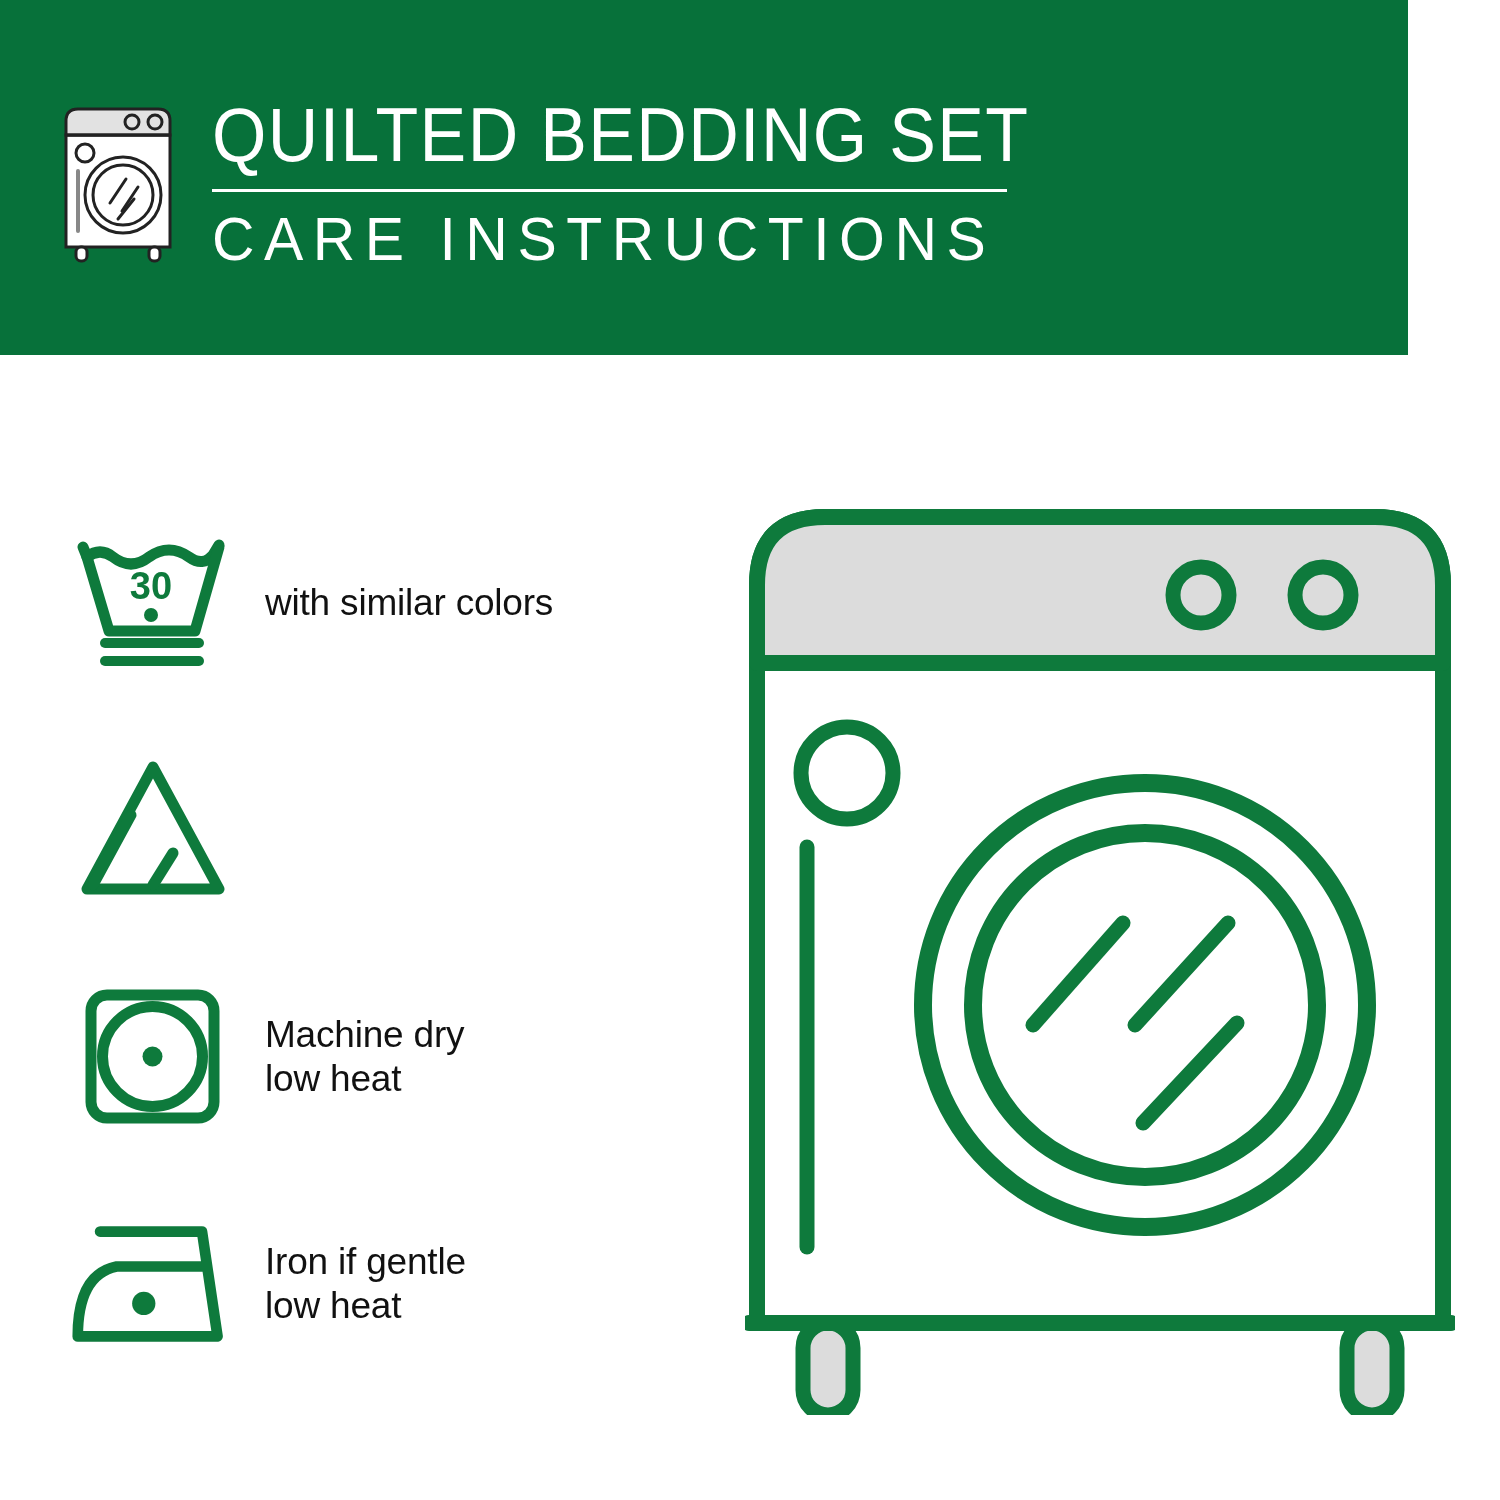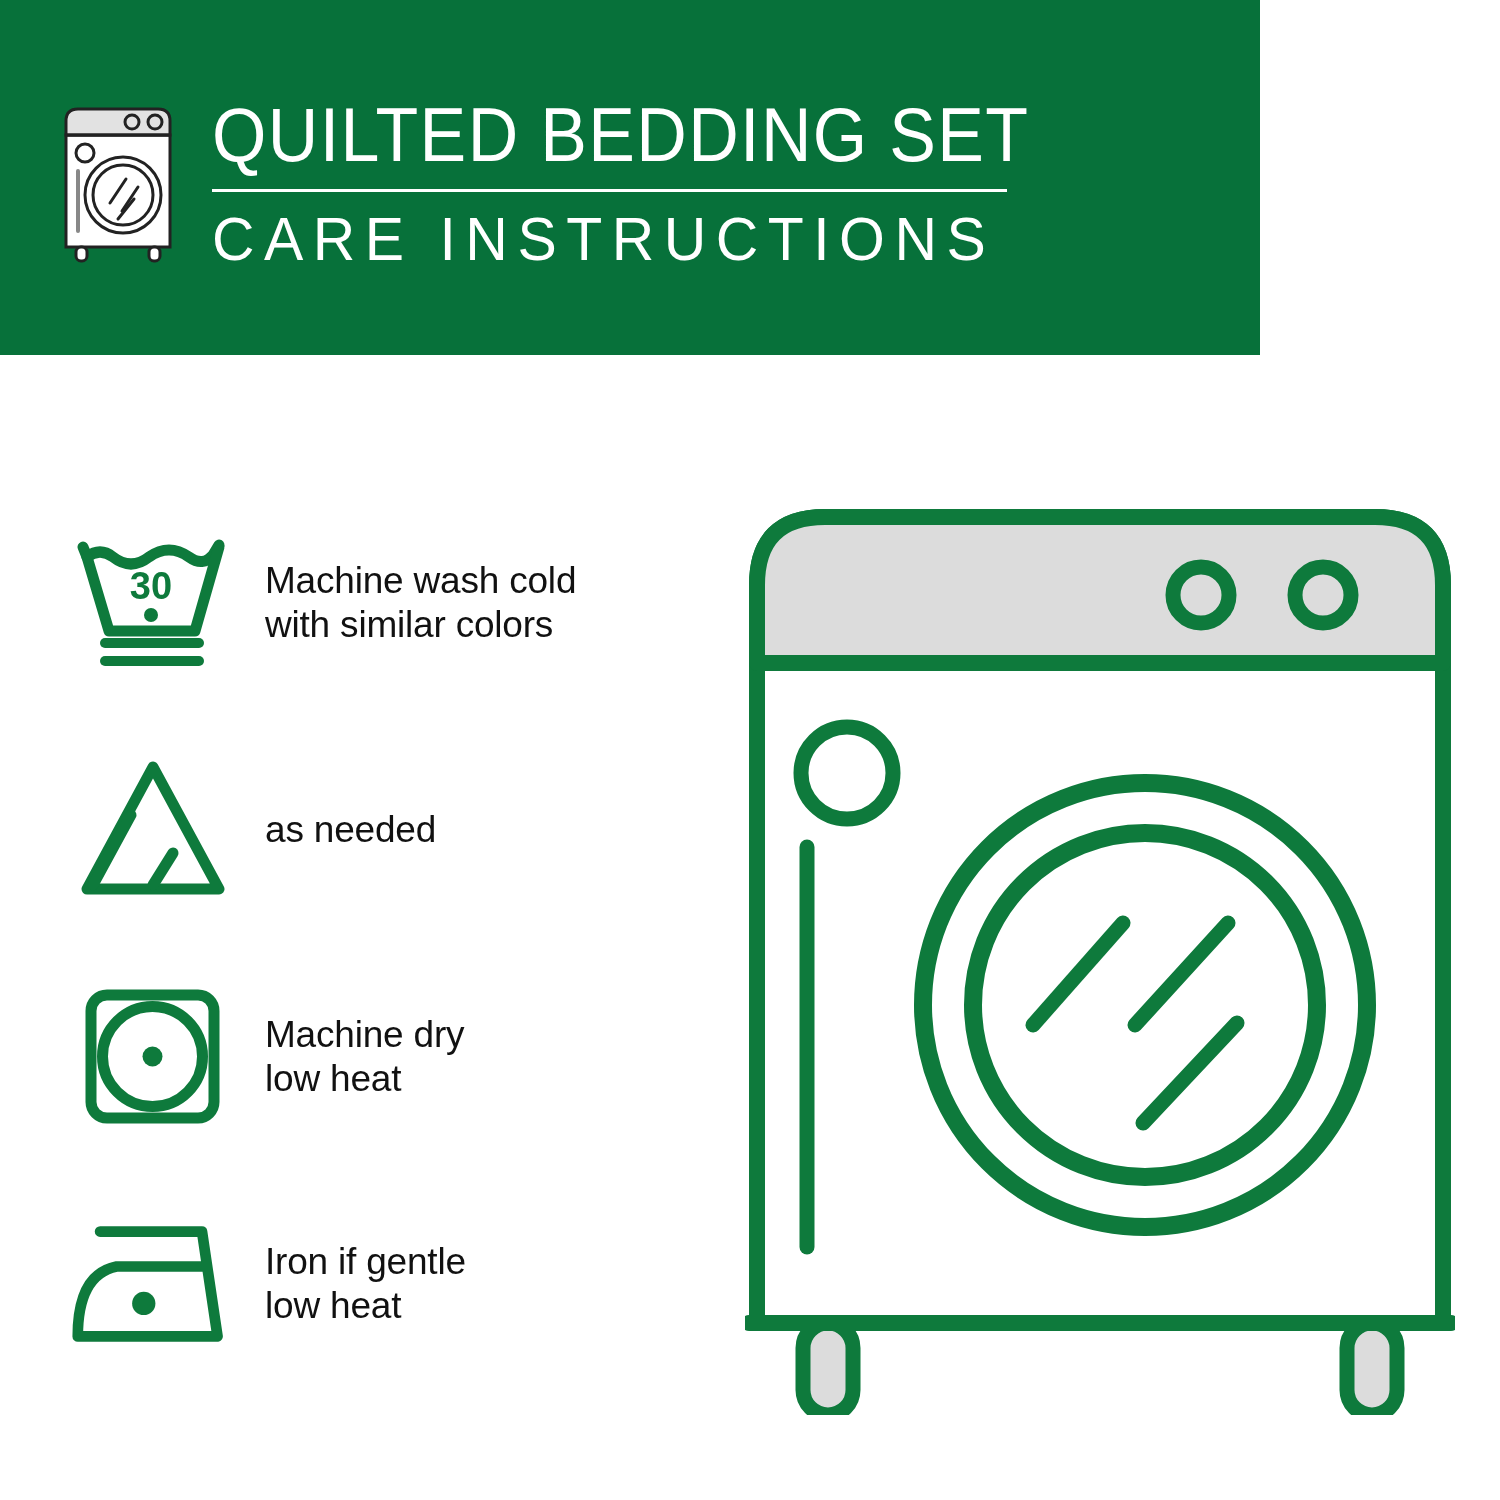--- a/index.html
+++ b/index.html
@@ -16,21 +16,21 @@
     height: 1500px;
     background: #ffffff;
     overflow: hidden;
   }
 
   
   #header-band {
     position: absolute;
     left: 0;
     top: 0;
-    width: 1260px;
+    width: 1408px;
     height: 355px;
     background: #07713A;
   }
   #header-inner {
     position: absolute;
     left: 60px;
     top: 95px;
     display: flex;
     align-items: flex-start;
   }
@@ -168,37 +168,35 @@
             <path d="M10 14 L14 24 Q27 14 40 24 Q58 38 76 24 Q96 10 116 24 Q130 34 140 22 L146 12"></path>
             <path d="M14 24 L36 98 L122 98 L146 14"></path>
           </g>
           <text x="78" y="66" fill="#0E7A3C" font-family="Liberation Sans, sans-serif" font-size="38" font-weight="700" text-anchor="middle">30</text>
           <circle cx="78" cy="82" r="7" fill="#0E7A3C"></circle>
           <line x1="32" y1="110" x2="126" y2="110" stroke="#0E7A3C" stroke-width="10" stroke-linecap="round"></line>
           <line x1="32" y1="128" x2="126" y2="128" stroke="#0E7A3C" stroke-width="10" stroke-linecap="round"></line>
         </svg>
       </div>
       <div class="care-text">
-        <span class="line">Machine wash cold</span>
         <span class="line">with similar colors</span>
       </div>
     </div>
 
     <div class="care-row">
       <div class="care-symbol">
         <svg width="160" height="145" viewBox="0 0 160 145">
           <g fill="none" stroke="#0E7A3C" stroke-width="11" stroke-linejoin="round" stroke-linecap="round">
             <path d="M80 10 L146 132 L14 132 Z"></path>
             <line x1="58" y1="58" x2="20" y2="128"></line>
             <line x1="100" y1="96" x2="80" y2="128"></line>
           </g>
         </svg>
       </div>
       <div class="care-text">
-        <span class="line">as needed</span>
       </div>
     </div>
 
     <div class="care-row">
       <div class="care-symbol">
         <svg width="145" height="145" viewBox="0 0 145 145">
           <rect x="11" y="11" width="123" height="123" rx="16" ry="16" fill="none" stroke="#0E7A3C" stroke-width="11"></rect>
           <circle cx="72.5" cy="72.5" r="50" fill="none" stroke="#0E7A3C" stroke-width="11"></circle>
           <circle cx="72.5" cy="72.5" r="10" fill="#0E7A3C"></circle>
         </svg>

